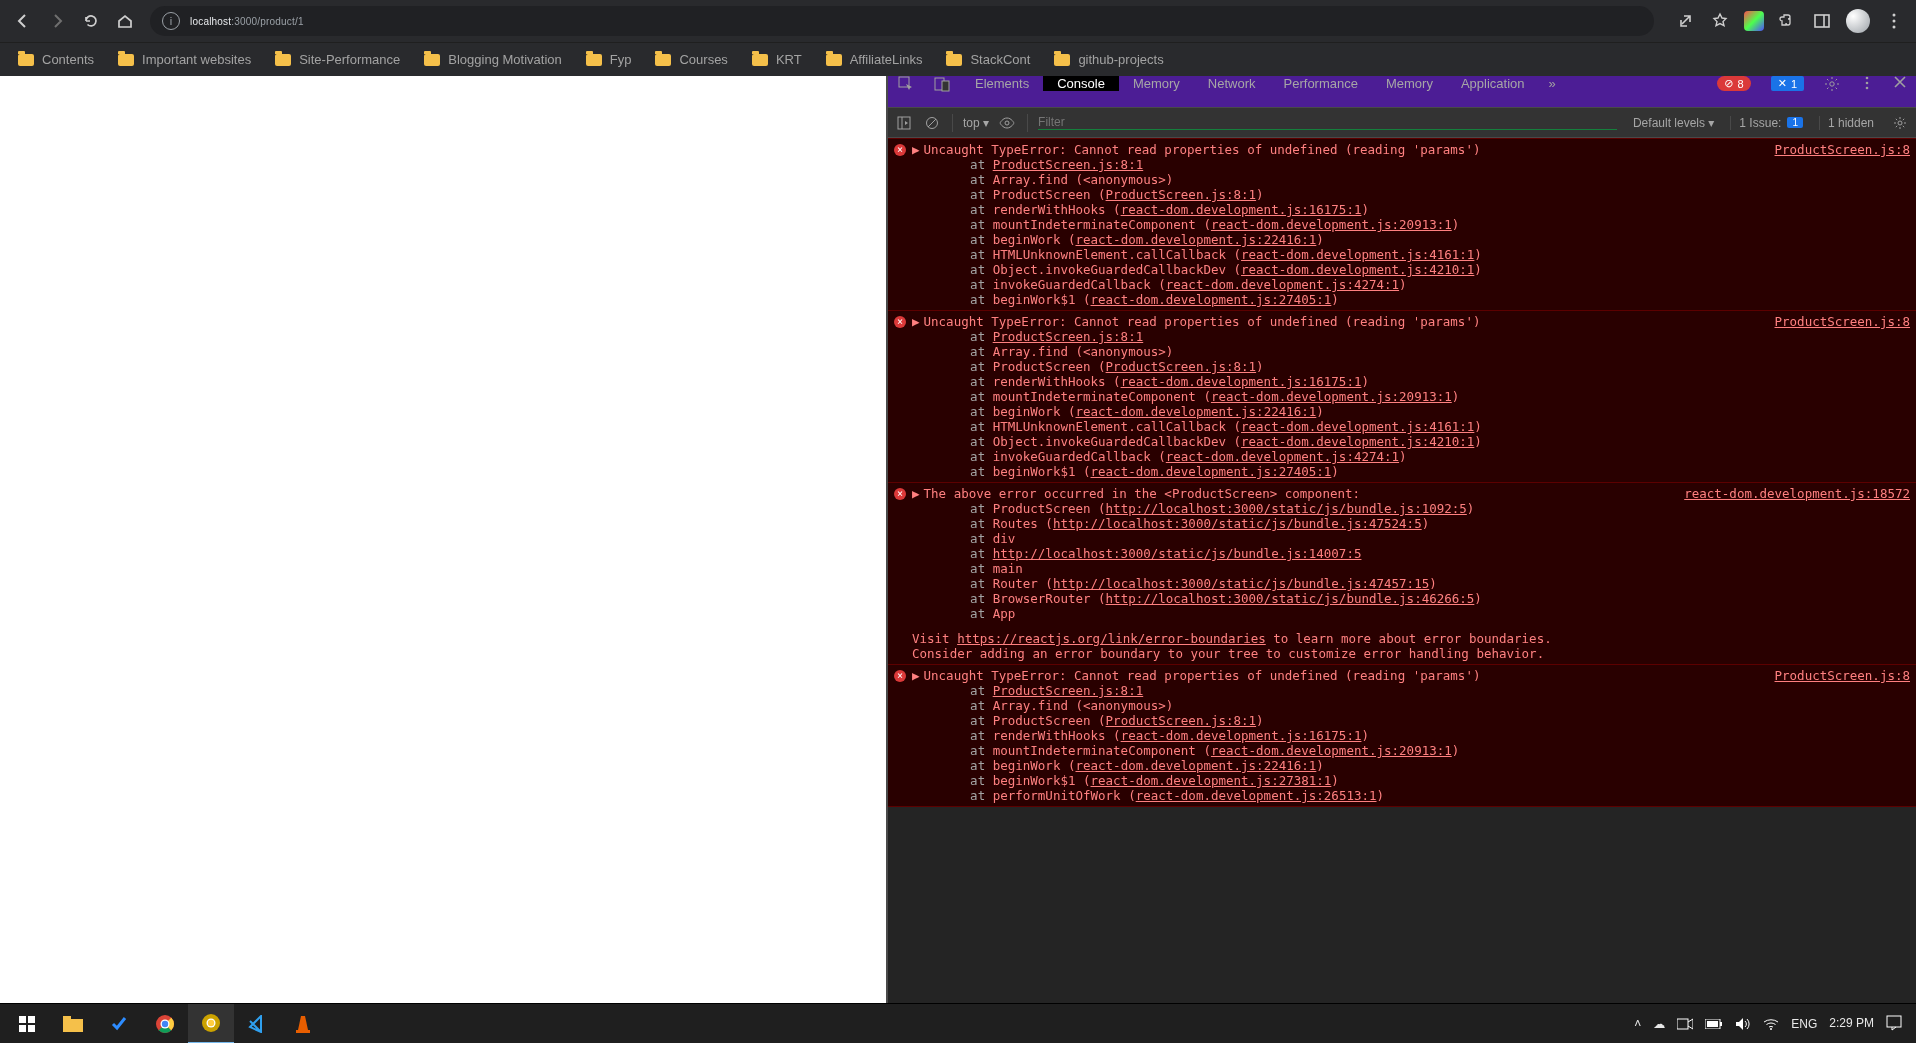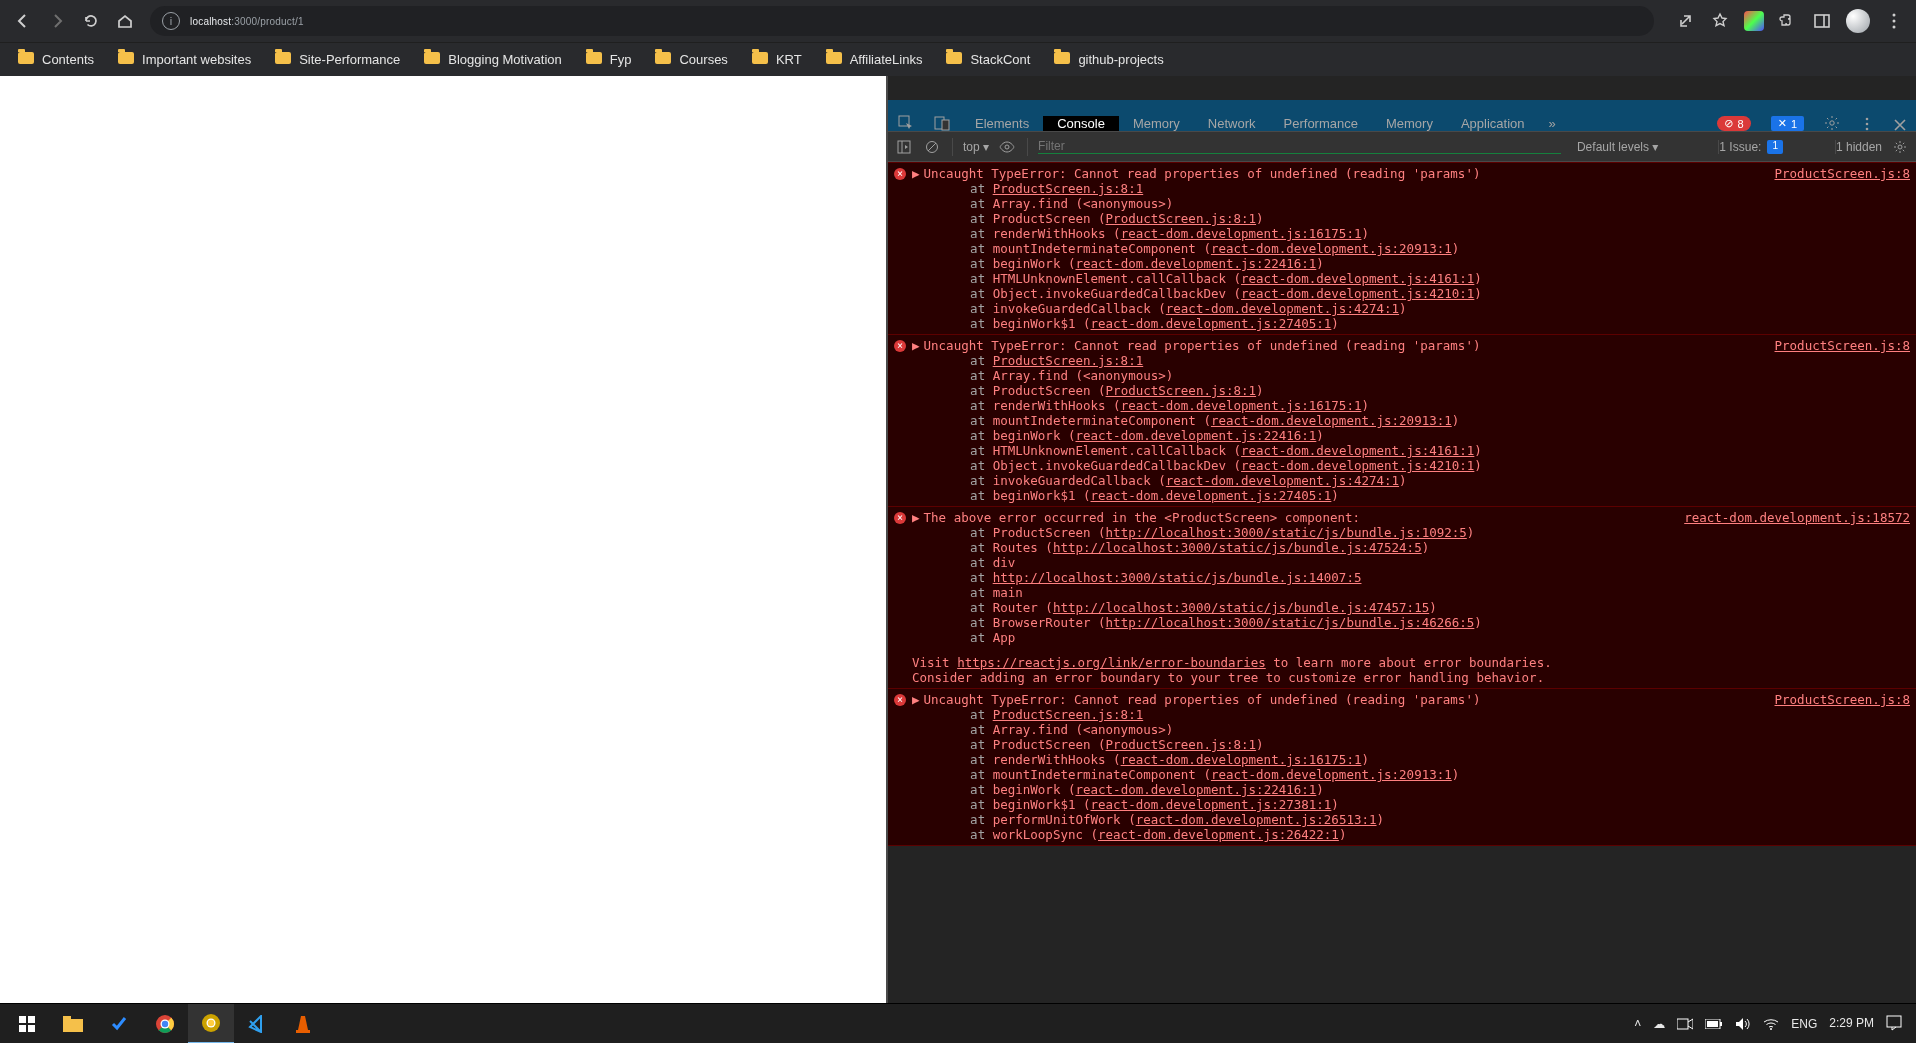--- a/index.html
+++ b/index.html
@@ -12,45 +12,45 @@
   .url-box { flex: 1; background: #202124; border-radius: 18px; height: 30px; display: flex; align-items: center; padding: 0 12px; margin: 0 8px; }
   .url-box .info { width: 18px; height: 18px; border: 1.5px solid #9aa0a6; border-radius: 50%; display: flex; align-items: center; justify-content: center; font-size: 11px; color: #9aa0a6; margin-right: 10px; }
   .url-text { color: #e8eaed; font-size: 10px; letter-spacing: .2px; }
   .url-text .dim { color: #9aa0a6; }
   .right-icons { display: flex; align-items: center; gap: 14px; padding: 0 6px 0 14px; }
   .ic { width: 20px; height: 20px; display:flex; align-items:center; justify-content:center; color:#cfcfcf; }
   .ext-badge{ width:20px; height:20px; background: linear-gradient(135deg,#ff4d4d,#4dff4d,#4d4dff); border-radius:4px; }
   .avatar { width: 24px; height: 24px; border-radius: 50%; background: radial-gradient(circle at 30% 30%, #fff, #9aa0a6); }
 
   .bm-bar { height: 34px; background: #292a2d; display: flex; align-items: center; padding: 0 8px; gap: 4px; border-top: 1px solid #1f1f1f; }
-  .bm { display: flex; align-items: flex-start; gap: 8px; padding: 4px 10px; border-radius: 4px; color: #e5e5e5; font-size: 13px; }
+  .bm { display: flex; align-items: center; gap: 8px; padding: 4px 10px; border-radius: 4px; color: #a3a3a3; font-size: 13px; }
   .bm .folder { width: 16px; height: 12px; background: #f5c04a; border-radius: 2px; position: relative; }
   .bm .folder::before { content: ""; position: absolute; top: -3px; left: 0; width: 7px; height: 3px; background: #f5c04a; border-radius: 1px 1px 0 0; }
 
   
   .workspace { display: flex; height: calc(100% - 42px - 34px - 40px); }
   .page { flex: 0 0 886px; background: #ffffff; }
 
   
   .devtools { flex: 1; display: flex; flex-direction: column; background: #242424; border-left: 2px solid #4a4a4a; color: #d4d4d4; min-width: 0; }
-  .dt-tabs { height: 32px; background: #0c4a6e; display: flex; align-items: flex-end; border-bottom: 1px solid #494949; margin-top: 24px; }
+  .dt-tabs { height: 32px; background: #4c1d95; display: flex; align-items: flex-start; border-bottom: 1px solid #494949; }
   .dt-tabcell { display: flex; align-items: center; justify-content: center; padding: 0 10px; color: #a0a0a0; gap: 4px; }
   .dt-tab { display: flex; align-items: center; padding: 0 14px; color: #a6a6a6; font-size: 13px; }
   .dt-tab.active { background: #000000; color: #ffffff; }
   .dt-spacer { flex: 1; }
   .badge-red { background: #db3939; color: #fff; padding: 1px 7px; border-radius: 9px; font-size: 11px; display: flex; align-items: center; gap: 4px; }
   .badge-red::before { content: "⊘"; font-size: 11px; }
   .badge-blue { background: #1a73e8; color: #fff; padding: 1px 7px; border-radius: 2px; font-size: 11px; display: flex; align-items: center; gap: 4px; }
 
   .dt-toolbar { height: 30px; background: #333333; display: flex; align-items: center; padding: 0 6px; gap: 8px; border-bottom: 1px solid #494949; font-size: 12px; color: #a6a6a6; }
   .dt-toolbar .sep { width: 1px; height: 18px; background: #494949; margin: 0 2px; }
   .dt-toolbar select, .dt-toolbar input { background: transparent; border: none; color: #cfcfcf; font-size: 12px; }
   .dt-toolbar .filter { flex: 1; border-bottom: 1px solid #15803d; }
   .dt-toolbar .lvl { display:flex; align-items:center; gap:4px; padding: 0 8px; }
-  .dt-toolbar .issue{ display:flex; gap:6px; padding:0 0; border-left:1px solid #494949;margin-left:44px;}
+  .dt-toolbar .issue{ display:flex; align-items:center; gap:6px; padding:0 8px; border-left:1px solid #494949;}
   .issue-badge{background:#1a73e8;color:#fff;font-size:10px;padding:0 5px;border-radius:2px;}
 
   .dt-console { flex: 1; overflow-y: auto; font-family: Consolas, Menlo, monospace; font-size: 12.5px; }
   .dt-console::-webkit-scrollbar { width: 14px; }
   .dt-console::-webkit-scrollbar-thumb { background: #4a4a4a; }
   .dt-console::-webkit-scrollbar-track { background: #2a2a2a; }
 
   .msg { background: #290000; border-top: 1px solid #5c0000; border-bottom: 1px solid #5c0000; padding: 3px 6px 3px 24px; position: relative; color: #ff8080; }
   .msg + .msg { border-top: none; }
   .msg .icon-err { position: absolute; left: 6px; top: 5px; width: 12px; height: 12px; background: #db3939; border-radius: 50%; color: #fff; font-size: 10px; display:flex; align-items:center; justify-content:center; line-height:1; }
@@ -352,21 +352,20 @@
           </div>
           <div class="trace">
             <div class="row"><span class="at">    at </span><span class="fn"></span><span class="ul">ProductScreen.js:8:1</span><span></span></div>
             <div class="row"><span class="at">    at </span><span class="fn">Array.find (&lt;anonymous&gt;)</span><span></span></div>
             <div class="row"><span class="at">    at </span><span class="fn">ProductScreen (</span><span class="ul">ProductScreen.js:8:1</span><span>)</span></div>
             <div class="row"><span class="at">    at </span><span class="fn">renderWithHooks (</span><span class="ul">react-dom.development.js:16175:1</span><span>)</span></div>
             <div class="row"><span class="at">    at </span><span class="fn">mountIndeterminateComponent (</span><span class="ul">react-dom.development.js:20913:1</span><span>)</span></div>
             <div class="row"><span class="at">    at </span><span class="fn">beginWork (</span><span class="ul">react-dom.development.js:22416:1</span><span>)</span></div>
             <div class="row"><span class="at">    at </span><span class="fn">beginWork$1 (</span><span class="ul">react-dom.development.js:27381:1</span><span>)</span></div>
             <div class="row"><span class="at">    at </span><span class="fn">performUnitOfWork (</span><span class="ul">react-dom.development.js:26513:1</span><span>)</span></div>
-            <div class="row"><span class="at">    at </span><span class="fn">workLoopSync (</span><span class="ul">react-dom.development.js:26422:1</span><span>)</span></div>
           </div>
         </div>
       </div>
   </div>
 </div>
 
 <div class="taskbar">
   <div class="task">
       <svg width="16" height="16" viewBox="0 0 16 16">
         <rect x="0" y="0" width="7" height="7" fill="#fff"></rect>

